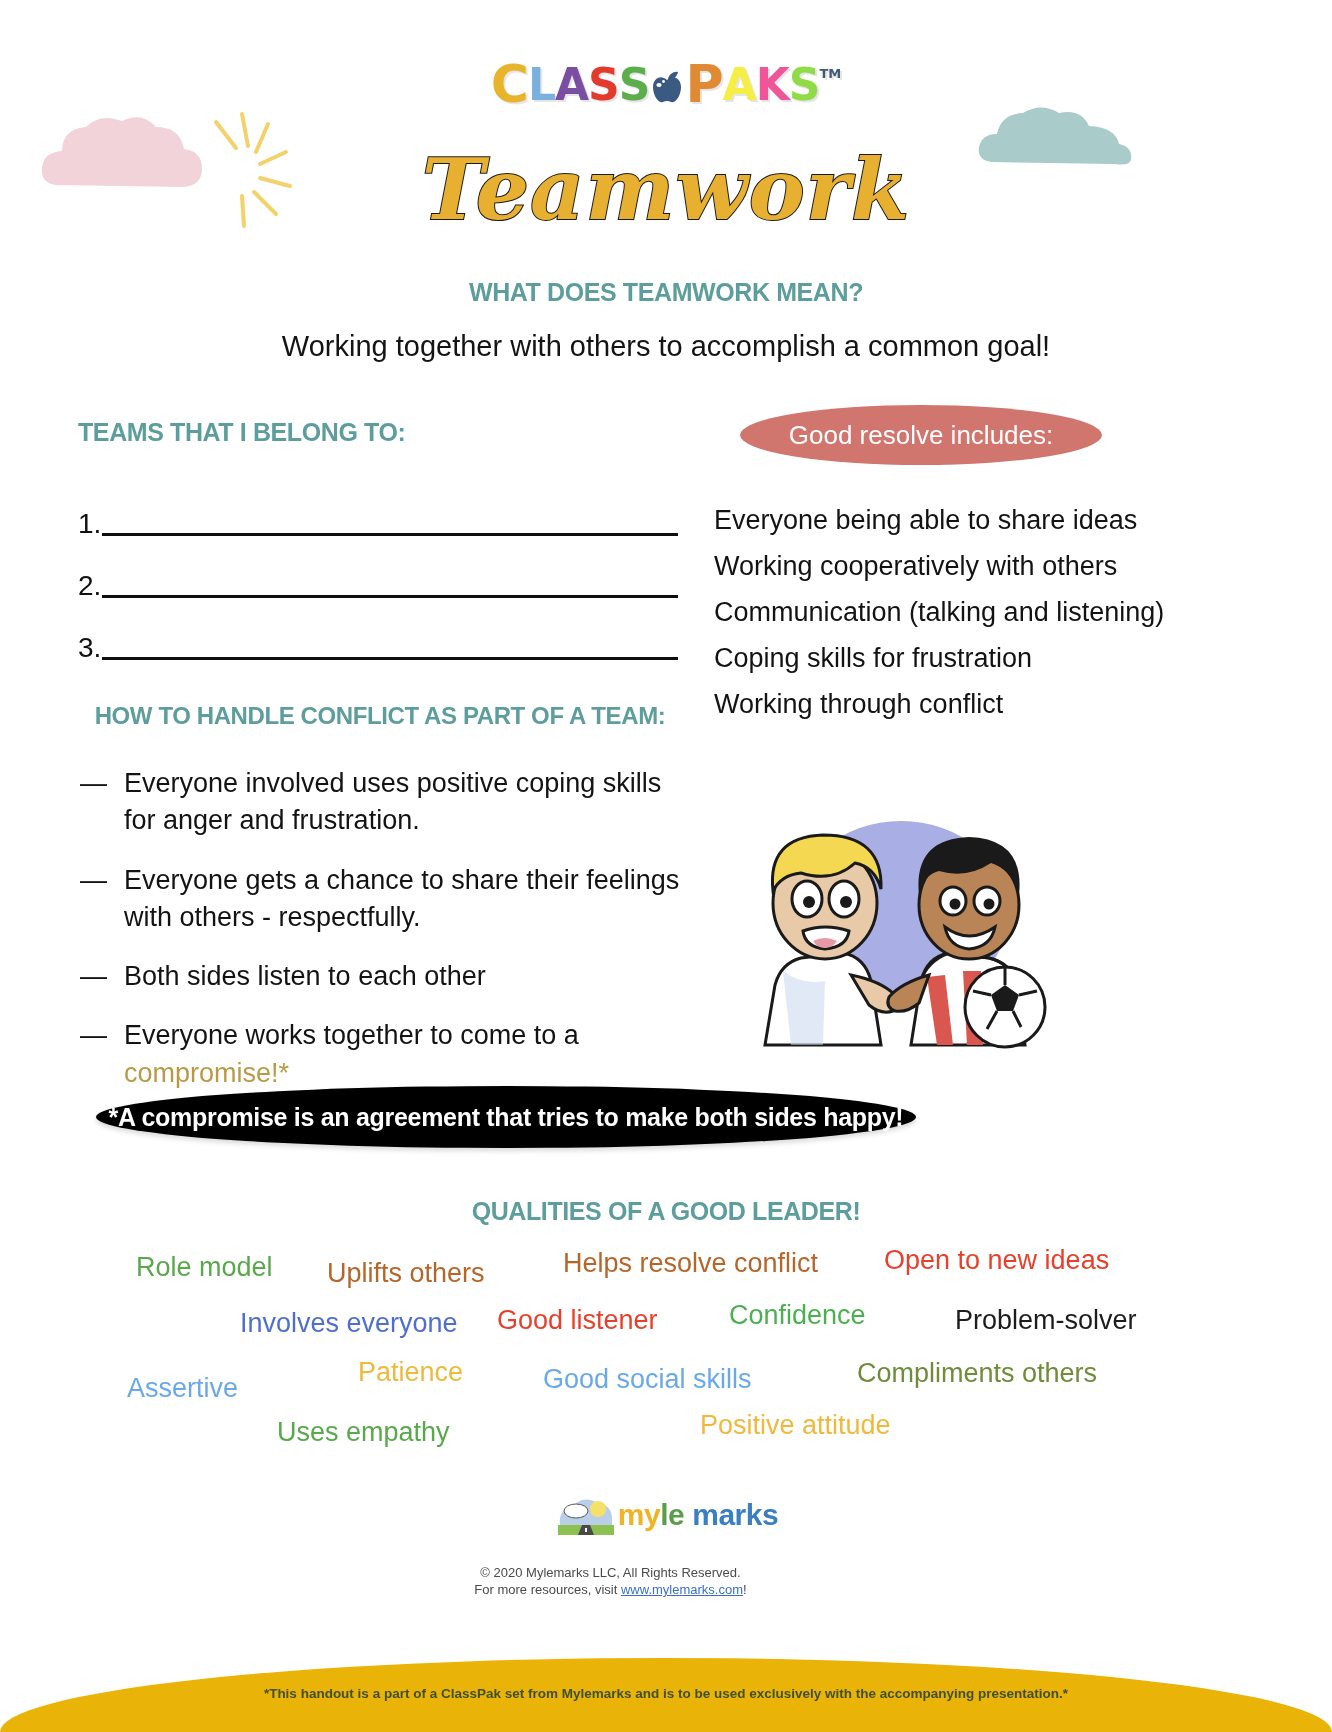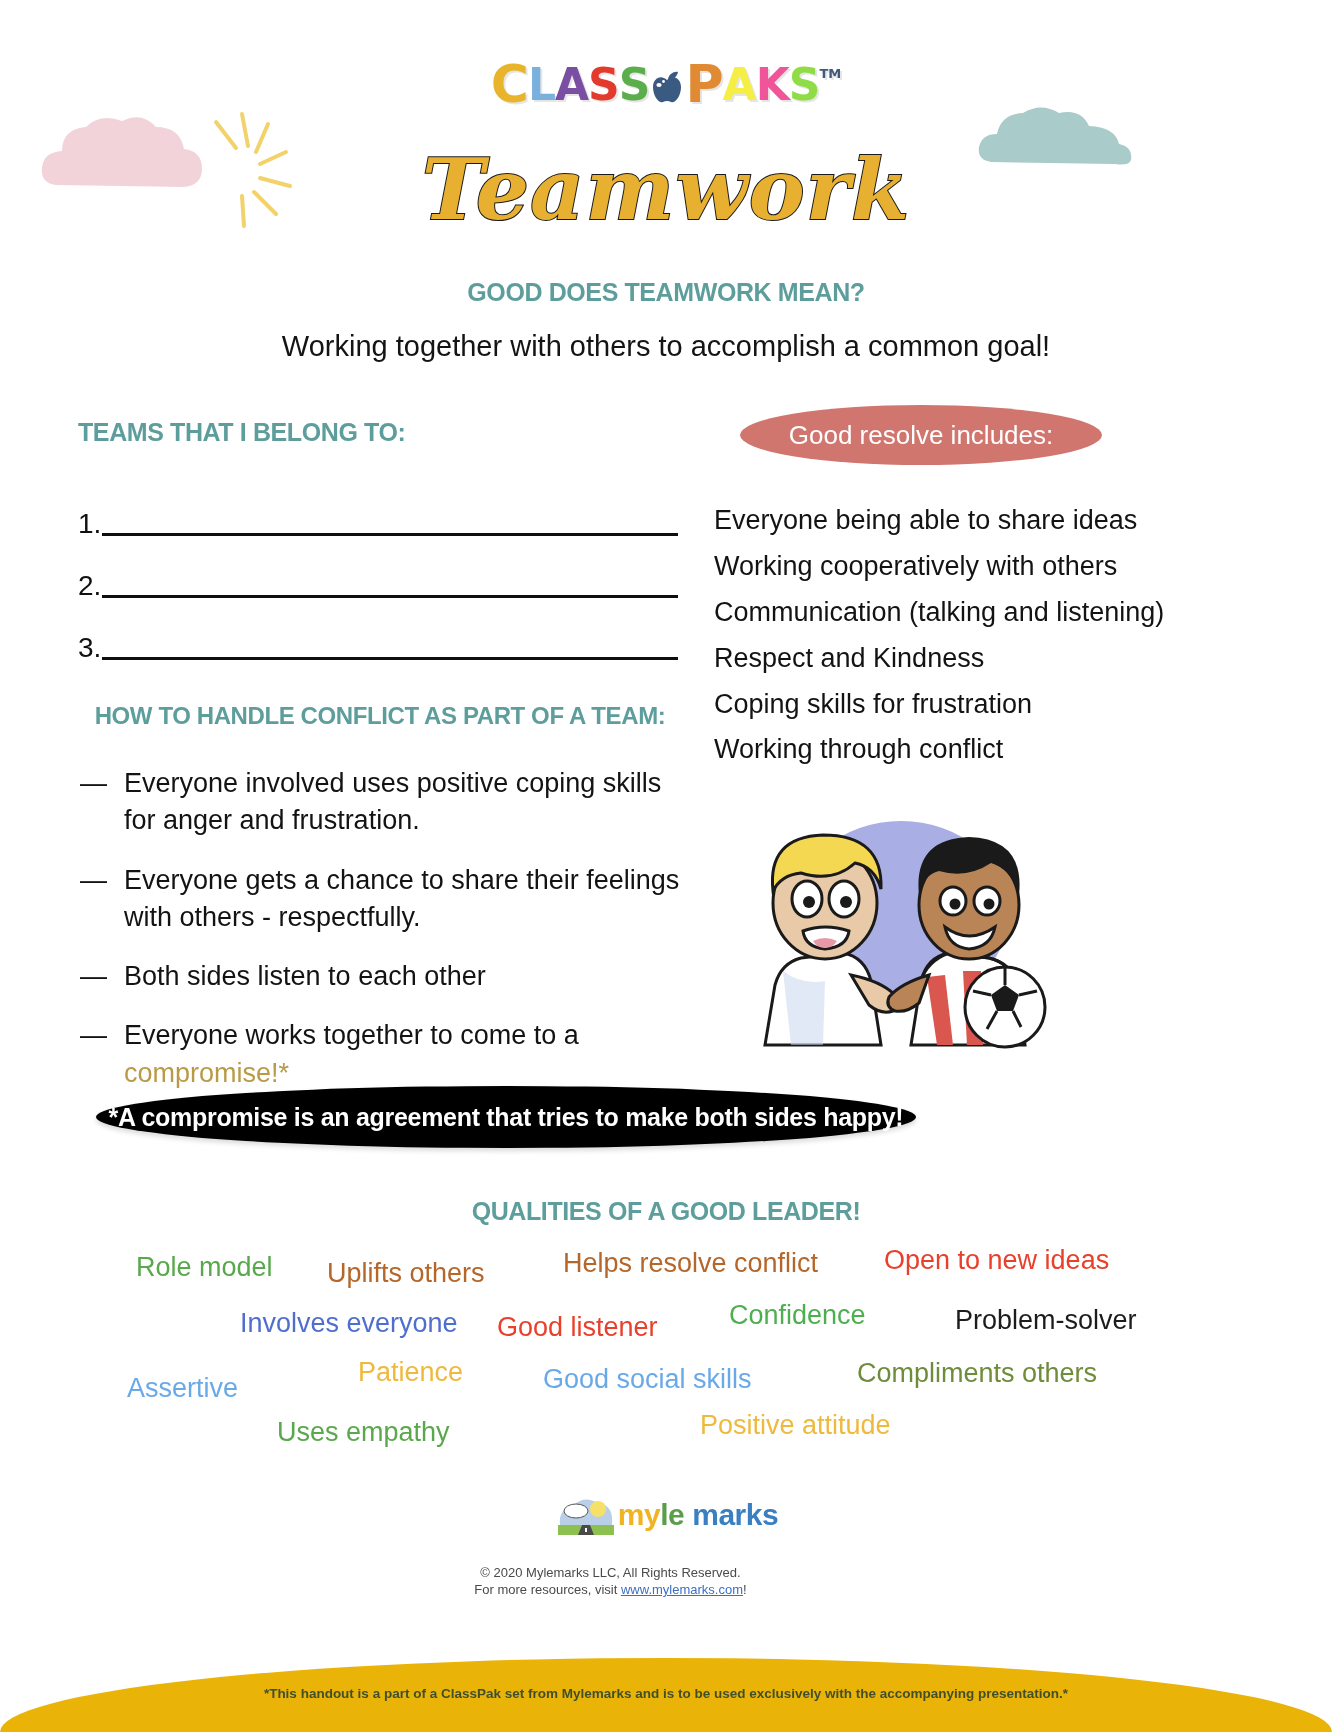--- a/index.html
+++ b/index.html
@@ -190,21 +190,21 @@
         <path d="M18 8 C19 3 24 0 28 1 C27 6 23 9 18 9 Z" fill="#3a5a82"></path>
         <ellipse cx="9" cy="14" rx="2.6" ry="2.1" fill="#fff"></ellipse>
         <circle cx="13.5" cy="10.5" r="1.4" fill="#fff"></circle>
       </svg>
     </span><span id="logo-part2"><span class="ch big" style="color: rgb(224, 138, 52);">P</span><span class="ch" style="color: rgb(245, 239, 69);">A</span><span class="ch" style="color: rgb(240, 85, 154);">K</span><span class="ch" style="color: rgb(143, 220, 70);">S</span></span><span class="tm">TM</span>
   </span>
 </div>
 
 <div class="title">Teamwork</div>
 
-<div class="sec-head" style="left:0;top:278px;width:1332px;text-align:center;">GOOD DOES TEAMWORK MEAN?</div>
+<div class="sec-head" style="left:0;top:278px;width:1332px;text-align:center;">WHAT DOES TEAMWORK MEAN?</div>
 <div class="definition">Working together with others to accomplish a common goal!</div>
 
 <div class="sec-head" style="left:78px;top:418px;width:600px;text-align:left;">TEAMS THAT I BELONG TO:</div>
 <div class="teams" id="teams-lines">
     <div class="team-row">
       <div class="team-num">1.</div>
       <div class="team-line"></div>
     </div>
     <div class="team-row">
       <div class="team-num">2.</div>
@@ -216,21 +216,20 @@
     </div>
   </div>
 
 <div class="oval-rose">
   <span>Good resolve includes:</span>
 </div>
 <div class="gt-list" id="gt-list">
     <div class="gt-item">Everyone being able to share ideas</div>
     <div class="gt-item">Working cooperatively with others</div>
     <div class="gt-item">Communication (talking and listening)</div>
-    <div class="gt-item">Respect and Kindness</div>
     <div class="gt-item">Coping skills for frustration</div>
     <div class="gt-item">Working through conflict</div>
   </div>
 
 <div class="sec-head" style="left:60px;top:702px;width:640px;text-align:center;font-size:24px;">HOW TO HANDLE CONFLICT AS PART OF A TEAM:</div>
 <div class="cf-list" id="cf-list">
     <div class="cf-item">
       <span class="cf-dash">—</span>
       <span class="cf-text">Everyone involved uses positive coping skills for anger and frustration.</span>
     </div>
@@ -291,21 +290,21 @@
   <span>*A compromise is an agreement that tries to make both sides happy!</span>
 </div>
 
 <div class="qual-head sec-head" style="left:0;width:1332px;text-align:center;position:absolute;top:1197px;">QUALITIES OF A GOOD LEADER!</div>
 <div class="cloud-words" id="cloud-words">
     <div class="word" style="left: 136px; top: 12px; color: rgb(89, 168, 75); font-size: 27px;">Role model</div>
     <div class="word" style="left: 327px; top: 18px; color: rgb(181, 102, 42); font-size: 27px;">Uplifts others</div>
     <div class="word" style="left: 563px; top: 8px; color: rgb(181, 102, 42); font-size: 27px;">Helps resolve conflict</div>
     <div class="word" style="left: 884px; top: 5px; color: rgb(232, 64, 44); font-size: 27px;">Open to new ideas</div>
     <div class="word" style="left: 240px; top: 68px; color: rgb(79, 110, 206); font-size: 27px;">Involves everyone</div>
-    <div class="word" style="left: 497px; top: 65px; color: rgb(232, 64, 44); font-size: 27px; margin-top: 7px;">Good listener</div>
+    <div class="word" style="left: 497px; top: 65px; color: rgb(232, 64, 44); font-size: 27px;">Good listener</div>
     <div class="word" style="left: 729px; top: 60px; color: rgb(76, 175, 80); font-size: 27px;">Confidence</div>
     <div class="word" style="left: 955px; top: 65px; color: rgb(28, 28, 28); font-size: 27px;">Problem-solver</div>
     <div class="word" style="left: 358px; top: 117px; color: rgb(239, 185, 60); font-size: 27px;">Patience</div>
     <div class="word" style="left: 543px; top: 124px; color: rgb(106, 169, 232); font-size: 27px;">Good social skills</div>
     <div class="word" style="left: 857px; top: 118px; color: rgb(111, 140, 58); font-size: 27px;">Compliments others</div>
     <div class="word" style="left: 127px; top: 133px; color: rgb(106, 169, 232); font-size: 27px;">Assertive</div>
     <div class="word" style="left: 277px; top: 177px; color: rgb(89, 168, 75); font-size: 27px;">Uses empathy</div>
     <div class="word" style="left: 700px; top: 170px; color: rgb(239, 185, 60); font-size: 27px;">Positive attitude</div>
   </div>
 

